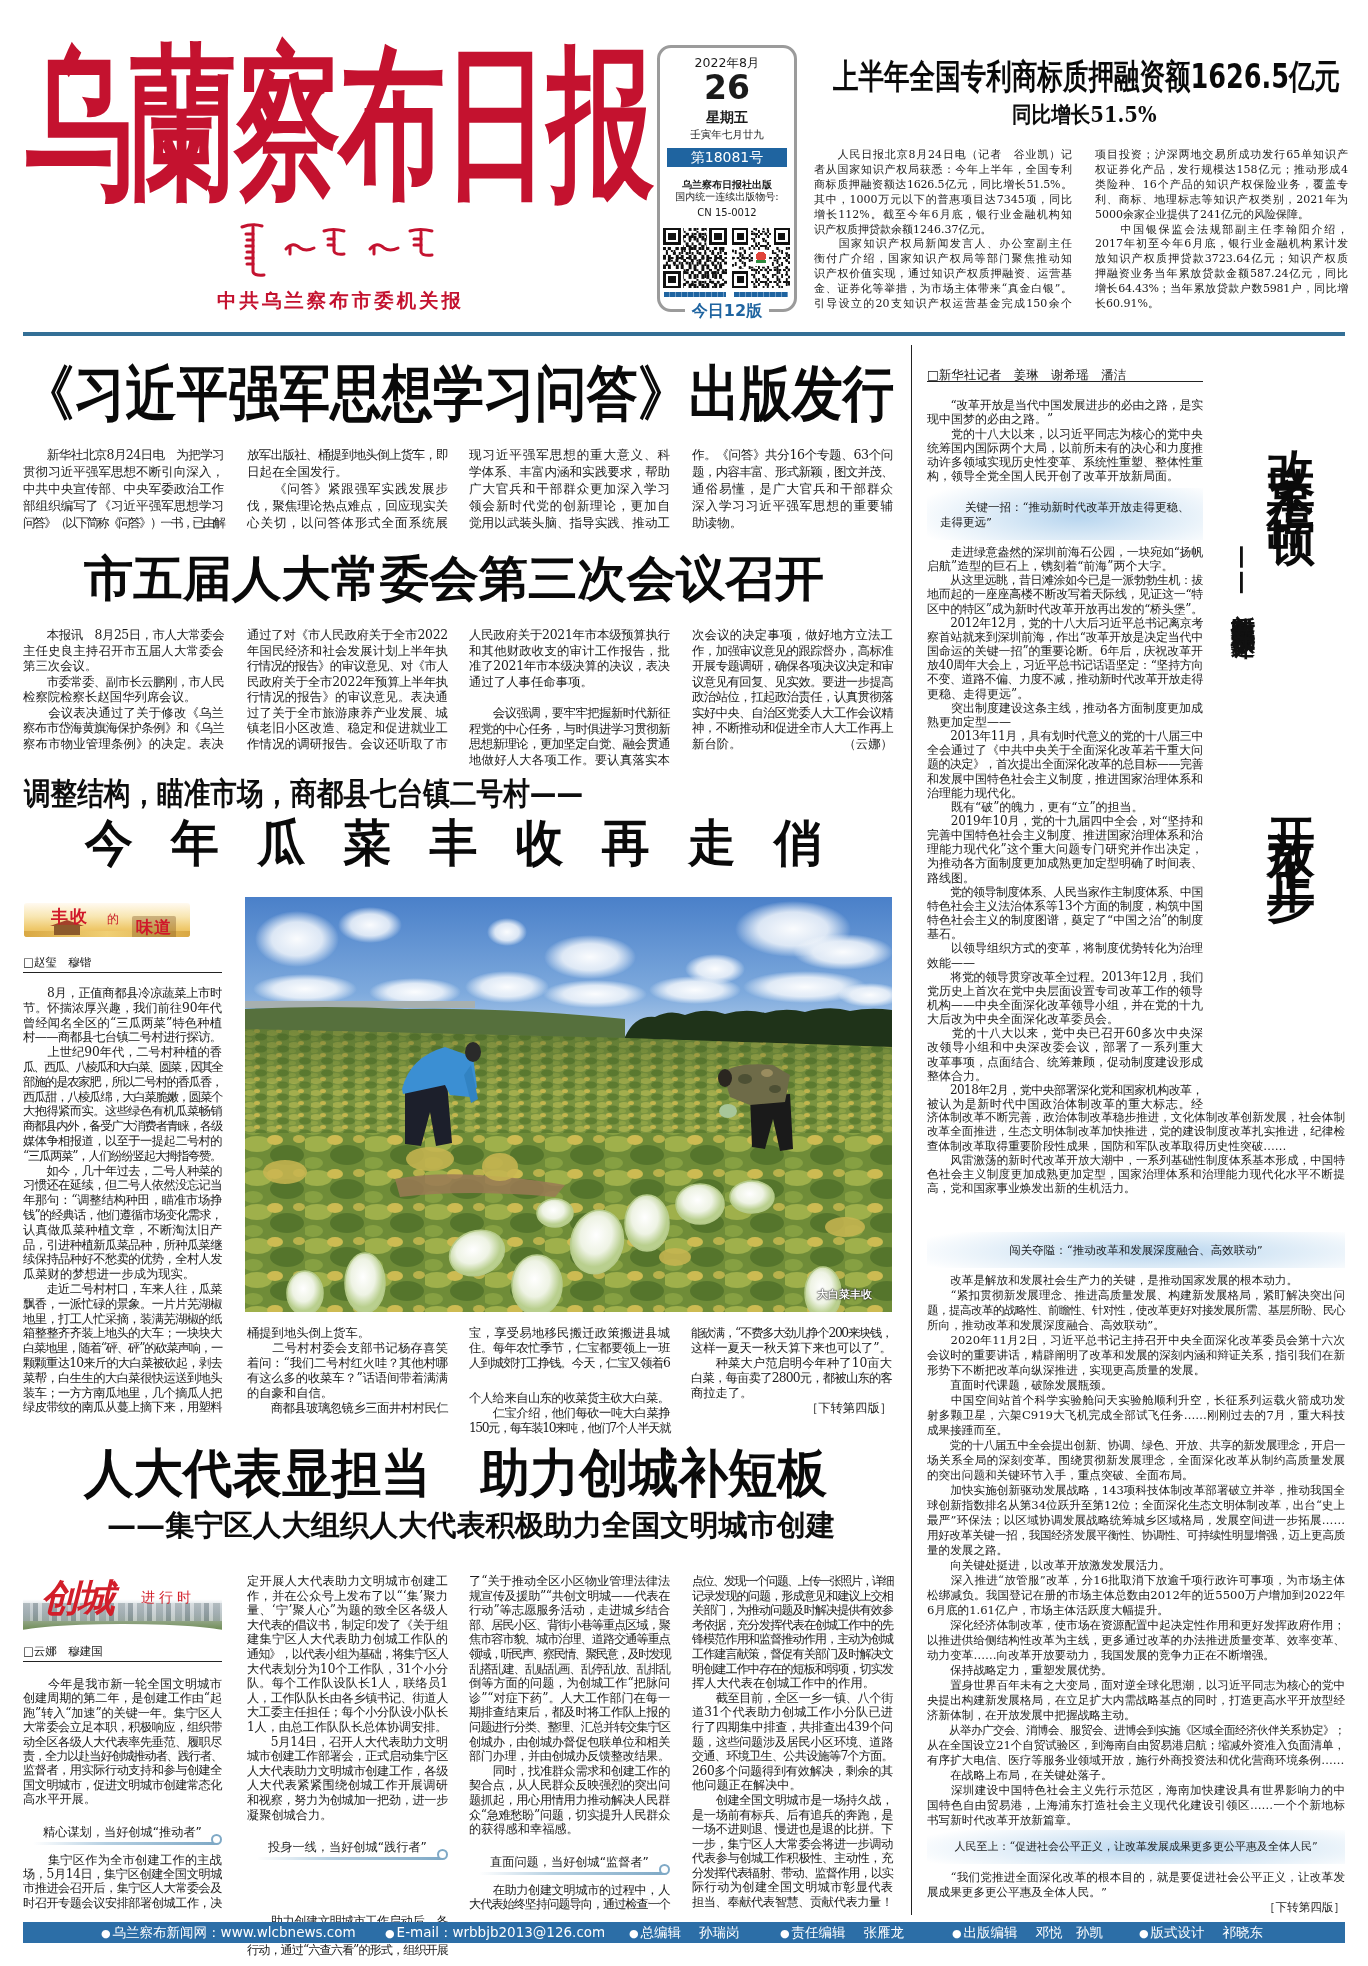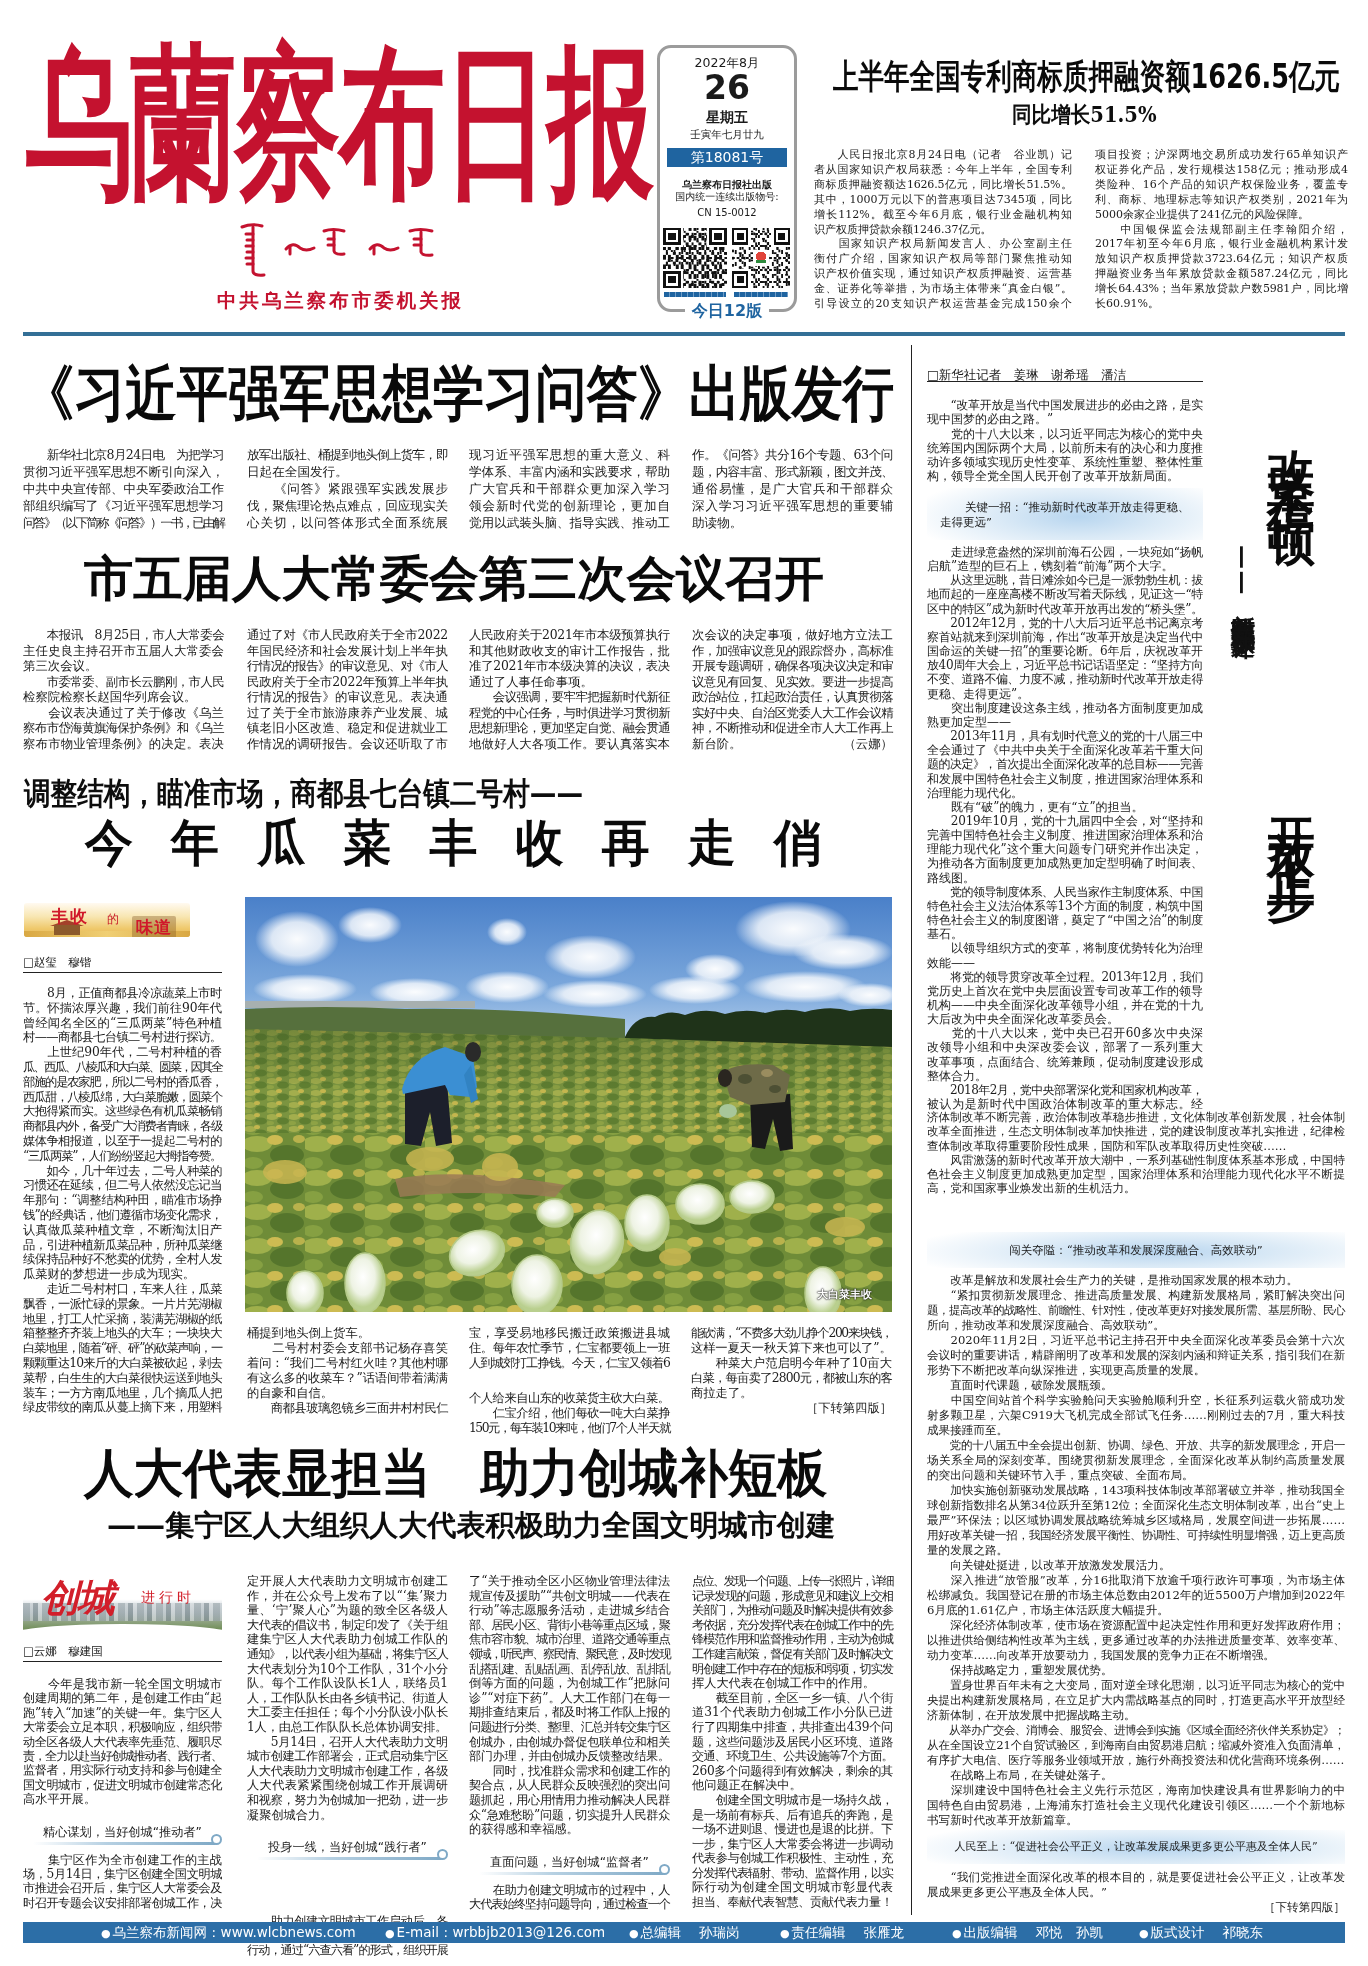--- a/index.html
+++ b/index.html
@@ -280,21 +280,21 @@
     <div class="ln">行情况的报告》的审议意见。表决通</div>
     <div class="ln">过了关于全市旅游康养产业发展、城</div>
     <div class="ln">镇老旧小区改造、稳定和促进就业工</div>
     <div class="ln">作情况的调研报告。会议还听取了市</div>
   </div>
 <div class="col c-s2" style="left:469px;top:627px;width:201px;">
     <div class="ln" style="letter-spacing: -0.25px;">人民政府关于2021年市本级预算执行</div>
     <div class="ln">和其他财政收支的审计工作报告，批</div>
     <div class="ln" style="letter-spacing: -0.25px;">准了2021年市本级决算的决议，表决</div>
     <div class="ln end">通过了人事任命事项。</div>
-    <div class="ln" style="letter-spacing: -0.617647px;">　　会议强调，要牢牢把握新时代新征</div>
+    <div class="ln" style="letter-spacing: -0.617647px; margin-top: 16px;">　　会议强调，要牢牢把握新时代新征</div>
     <div class="ln" style="letter-spacing: -0.617647px;">程党的中心任务，与时俱进学习贯彻新</div>
     <div class="ln" style="letter-spacing: -0.617647px;">思想新理论，更加坚定自觉、融会贯通</div>
     <div class="ln">地做好人大各项工作。要认真落实本</div>
   </div>
 <div class="col c-s2" style="left:692px;top:627px;width:201px;">
     <div class="ln">次会议的决定事项，做好地方立法工</div>
     <div class="ln" style="letter-spacing: -0.617647px;">作，加强审议意见的跟踪督办，高标准</div>
     <div class="ln" style="letter-spacing: -0.617647px;">开展专题调研，确保各项决议决定和审</div>
     <div class="ln" style="letter-spacing: -0.617647px;">议意见有回复、见实效。要进一步提高</div>
     <div class="ln" style="letter-spacing: -0.617647px;">政治站位，扛起政治责任，认真贯彻落</div>

